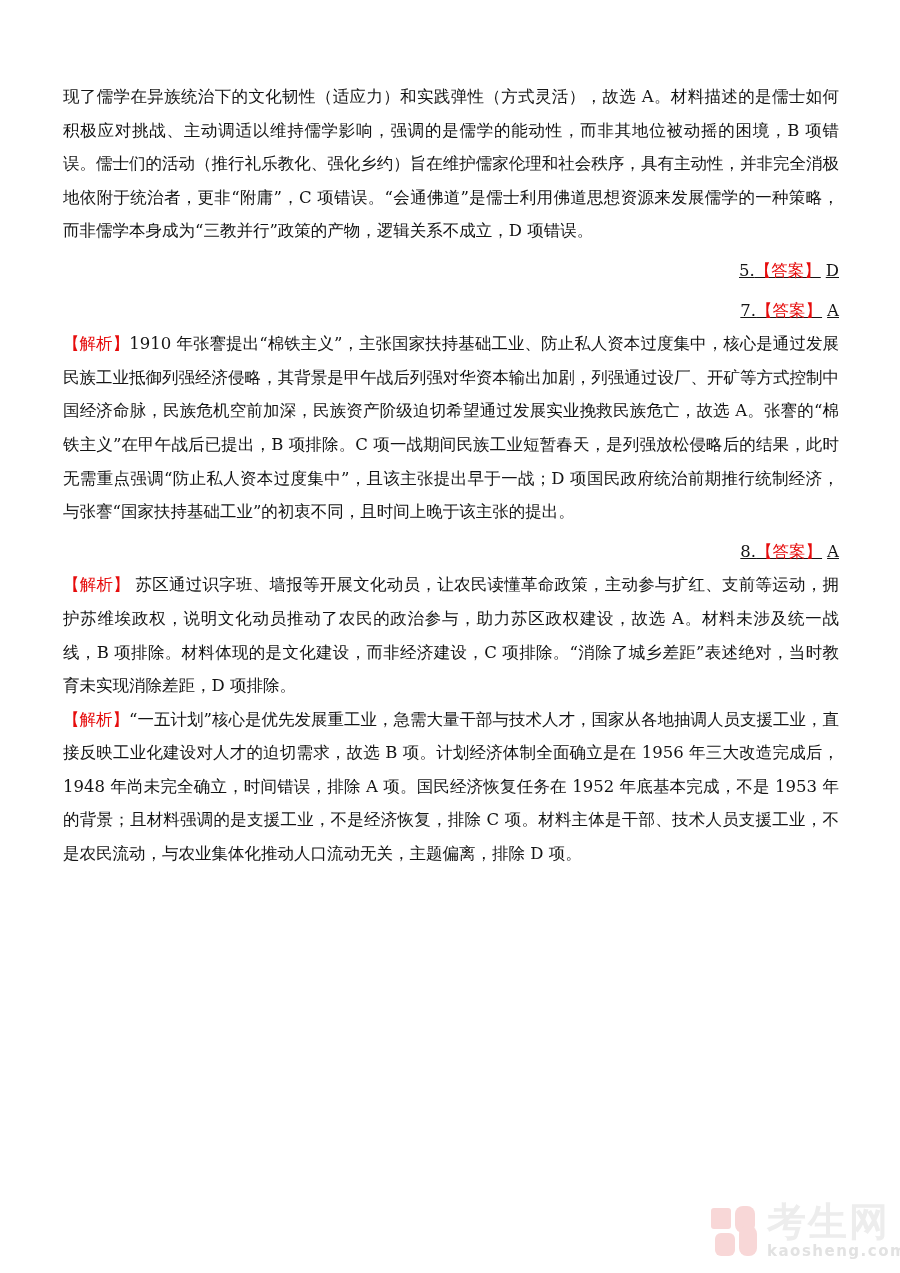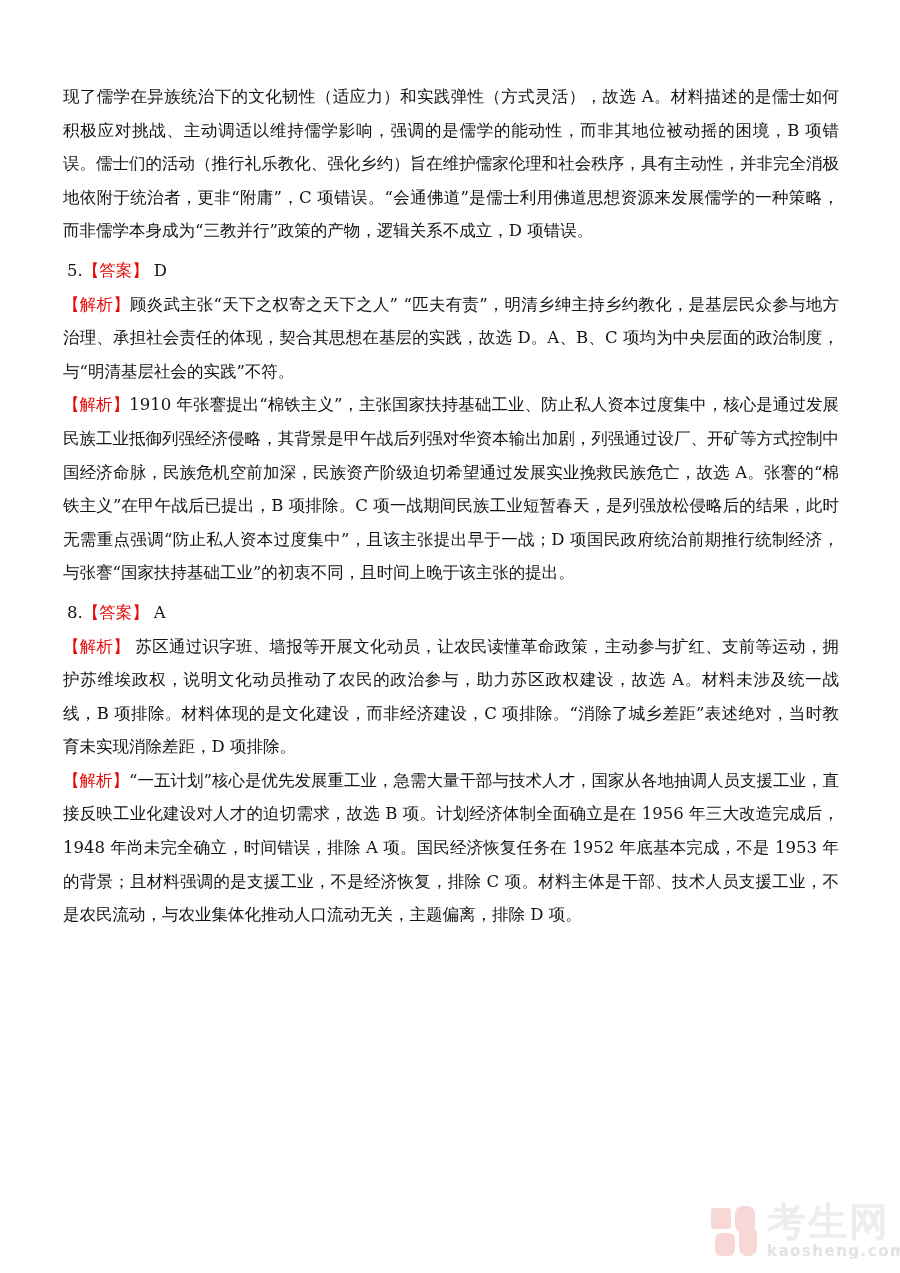--- a/index.html
+++ b/index.html
@@ -20,21 +20,22 @@
     width: 776px;
     font-size: 16.5px;
     line-height: 33.6px;
     text-align: justify;
   }
   .para { margin: 0; }
   .red { color: #e60c0c; }
   .ans-line {
     margin: 6px 0 0 0;
     padding-left: 4px;
-    text-align: left;
+    text-align: right;
+    text-decoration: underline;
   }
   .ans-letter { margin-left: 5px; }
   .qa-analysis { margin: 0; }
   
   .watermark {
     position: absolute;
     left: 704px;
     top: 1202px;
     display: flex;
     align-items: flex-start;
@@ -65,27 +66,27 @@
 </head>
 <body>
 
 <div class="page">
   <div class="content">
 
     <p class="para">现了儒学在异族统治下的文化韧性（适应力）和实践弹性（方式灵活），故选 A。材料描述的是儒士如何积极应对挑战、主动调适以维持儒学影响，强调的是儒学的能动性，而非其地位被动摇的困境，B 项错误。儒士们的活动（推行礼乐教化、强化乡约）旨在维护儒家伦理和社会秩序，具有主动性，并非完全消极地依附于统治者，更非“附庸”，C 项错误。“会通佛道”是儒士利用佛道思想资源来发展儒学的一种策略，而非儒学本身成为“三教并行”政策的产物，逻辑关系不成立，D 项错误。</p>
 
     <section>
       <p class="para ans-line"><span>5.</span><span class="red">【答案】</span><span class="ans-letter">D</span></p>
-      <p class="para qa-analysis"><span class="red">【解析】</span><span>顾炎武主张“天下之权寄之天下之人” “匹夫有责”，明清乡绅主持乡约教化，是基层民众参与地方治理、承担社会责任的体现，契合其思想在基层的实践，故选 D。A、B、C 项均为中央层面的政治制度，与“明清基层社会的实践”不符。</span></p>
     </section>
 
     <section>
     </section>
 
     <section>
+      <p class="para ans-line"><span>7.</span><span class="red">【答案】</span><span class="ans-letter">A</span></p>
       <p class="para qa-analysis"><span class="red">【解析】</span><span>1910 年张謇提出“棉铁主义”，主张国家扶持基础工业、防止私人资本过度集中，核心是通过发展民族工业抵御列强经济侵略，其背景是甲午战后列强对华资本输出加剧，列强通过设厂、开矿等方式控制中国经济命脉，民族危机空前加深，民族资产阶级迫切希望通过发展实业挽救民族危亡，故选 A。张謇的“棉铁主义”在甲午战后已提出，B 项排除。C 项一战期间民族工业短暂春天，是列强放松侵略后的结果，此时无需重点强调“防止私人资本过度集中”，且该主张提出早于一战；D 项国民政府统治前期推行统制经济，与张謇“国家扶持基础工业”的初衷不同，且时间上晚于该主张的提出。</span></p>
     </section>
 
     <section>
       <p class="para ans-line"><span>8.</span><span class="red">【答案】</span><span class="ans-letter">A</span></p>
       <p class="para qa-analysis"><span class="red">【解析】</span><span> 苏区通过识字班、墙报等开展文化动员，让农民读懂革命政策，主动参与扩红、支前等运动，拥护苏维埃政权，说明文化动员推动了农民的政治参与，助力苏区政权建设，故选 A。材料未涉及统一战线，B 项排除。材料体现的是文化建设，而非经济建设，C 项排除。“消除了城乡差距”表述绝对，当时教育未实现消除差距，D 项排除。</span></p>
     </section>
 
     <section>
       <p class="para qa-analysis"><span class="red">【解析】</span><span>“一五计划”核心是优先发展重工业，急需大量干部与技术人才，国家从各地抽调人员支援工业，直接反映工业化建设对人才的迫切需求，故选 B 项。计划经济体制全面确立是在 1956 年三大改造完成后，1948 年尚未完全确立，时间错误，排除 A 项。国民经济恢复任务在 1952 年底基本完成，不是 1953 年的背景；且材料强调的是支援工业，不是经济恢复，排除 C 项。材料主体是干部、技术人员支援工业，不是农民流动，与农业集体化推动人口流动无关，主题偏离，排除 D 项。</span></p>

